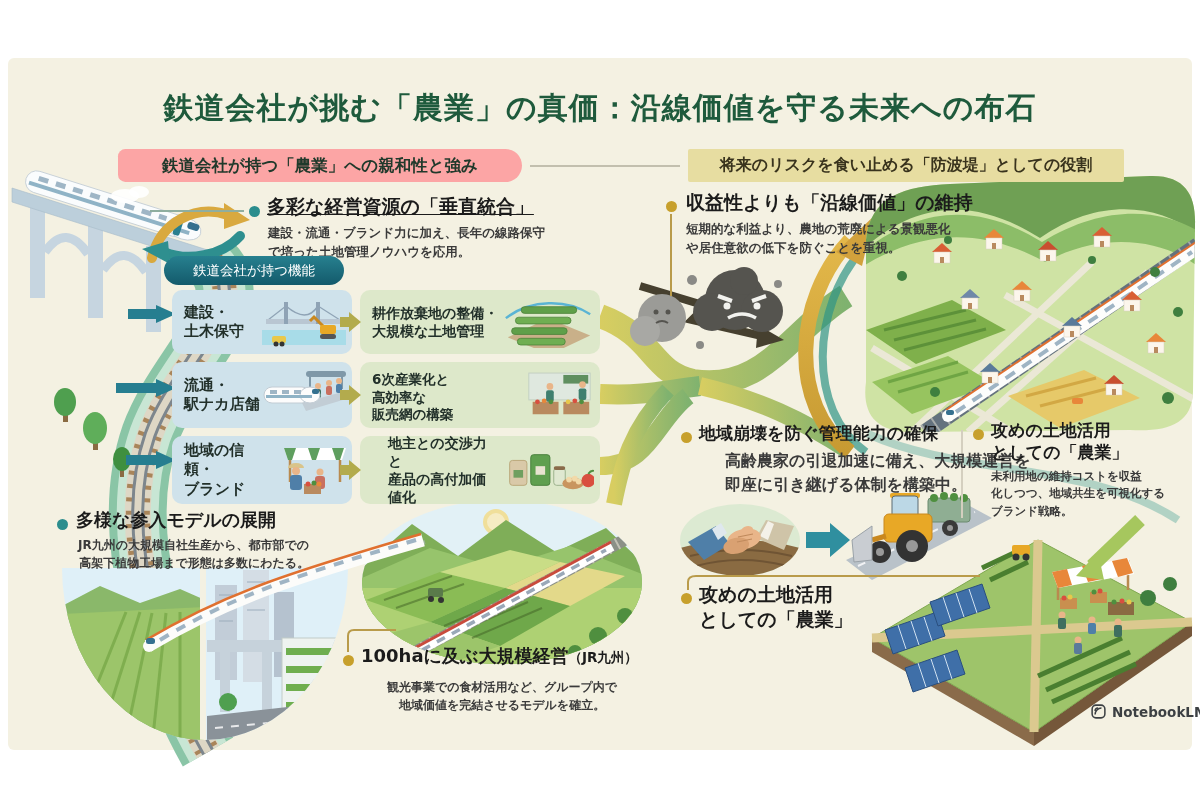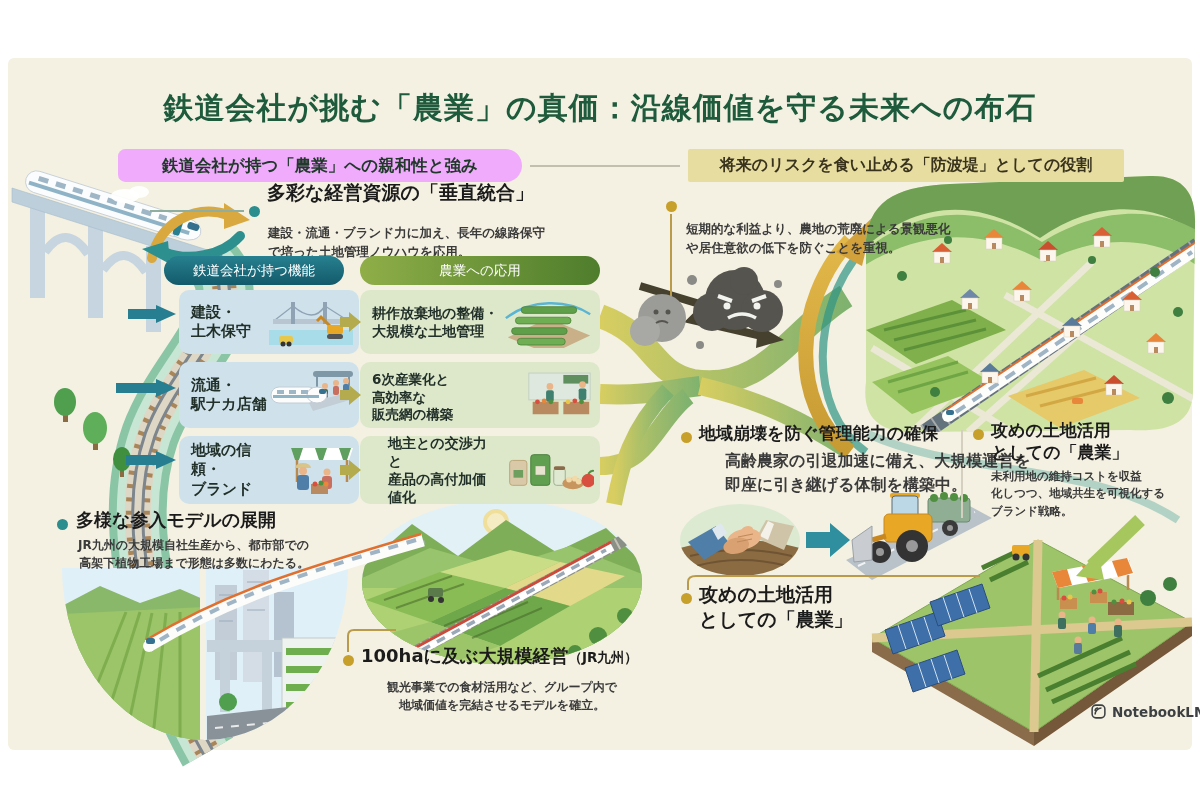--- a/index.html
+++ b/index.html
@@ -3,33 +3,33 @@
 <meta charset="utf-8">
 <style>
   * { margin:0; padding:0; box-sizing:border-box; }
   body { width:1200px; height:800px; font-family:"DejaVu Sans","Liberation Sans",sans-serif; background:#fff; }
   .page { position:relative; width:1200px; height:800px; background:#fff; overflow:hidden; }
   .cream { position:absolute; left:8px; top:58px; width:1184px; height:692px; background:#f4f1e2; border-radius:6px; }
   .art { position:absolute; left:0; top:0; width:1200px; height:800px; pointer-events:none; z-index:1; }
   .txt { position:absolute; z-index:2; }
   .title { left:0; top:88px; width:1200px; text-align:center; font-size:30px; font-weight:700; color:#1e5a3c; letter-spacing:1px; }
   .pill { height:33px; display:flex; align-items:center; justify-content:center; font-weight:700; }
-  .pill-left { left:118px; top:149px; width:404px; background:#f0abfc; border-radius:8px 18px 18px 8px; font-size:16.5px; color:#20392b; }
+  .pill-left { left:118px; top:149px; width:404px; background:#fca5a5; border-radius:8px 18px 18px 8px; font-size:16.5px; color:#20392b; }
   .pill-right { left:688px; top:149px; width:436px; background:#e7dda1; border-radius:2px; font-size:16px; color:#39331d; }
   .hline { position:absolute; z-index:2; background:#c2bfae; height:2px; }
   .dot { position:absolute; z-index:3; width:11px; height:11px; border-radius:50%; }
   .dot-teal { background:#2b8d8d; }
   .dot-gold { background:#c7a02c; }
   .pt-title { position:absolute; z-index:3; font-weight:700; color:#1b1b1b; white-space:pre-line; line-height:1.3; }
   .pt-desc  { position:absolute; z-index:3; font-weight:600; color:#3a3a3a; white-space:pre-line; line-height:1.5; }
   .th { position:absolute; z-index:3; display:flex; align-items:center; justify-content:center; color:#fff; font-weight:400; font-size:13.5px; border-radius:15px; }
   .th-func { left:164px; top:256px; width:180px; height:29px; background:linear-gradient(180deg,#27808f,#135a6b); }
   .th-app  { left:360px; top:256px; width:240px; height:29px; background:linear-gradient(90deg,#8fae48,#4e7d2c); }
   .cell { position:absolute; z-index:3; border-radius:10px; display:flex; align-items:center; padding:4px 6px 4px 12px; gap:2px; }
-  .cell-func { left:179px; width:180px; background:#cfe2eb; }
+  .cell-func { left:172px; width:180px; background:#cfe2eb; }
   .cell-app  { left:360px; width:240px; background:#dde8ca; }
   .cell-label { font-weight:700; color:#22302a; white-space:pre-line; line-height:1.3; flex:1; }
   .cell-art { flex:0 0 auto; }
   .row-arrow { position:absolute; z-index:3; }
   .footer { position:absolute; z-index:3; left:1090px; top:703px; display:flex; align-items:center; gap:5px; color:#3c4043; font-size:13.5px; font-weight:700; }
   .vsep { position:absolute; z-index:2; width:2px; background:#d4cfbf; }
 </style>
 </head>
 <body>
 
@@ -449,26 +449,25 @@
     </g>
   </svg>
 
   <div class="txt title">鉄道会社が挑む「農業」の真価：沿線価値を守る未来への布石</div>
 
   <div class="txt pill pill-left">鉄道会社が持つ「農業」への親和性と強み</div>
   <div class="hline" style="left:530px;top:165px;width:150px;"></div>
   <div class="txt pill pill-right">将来のリスクを食い止める「防波堤」としての役割</div>
 
   <span class="dot dot-teal" style="left:249px;top:206px;"></span>
-  <div class="pt-title" style="left:267px;top:180px;font-size:19px;">多彩な経営資源の「垂直統合」</div>
+  <div class="pt-title" style="left:267px;top:194px;font-size:19px;text-decoration:underline;">多彩な経営資源の「垂直統合」</div>
   <div class="pt-desc" style="left:268px;top:224px;font-size:12.5px;">建設・流通・ブランド力に加え、長年の線路保守
 で培った土地管理ノウハウを応用。</div>
 
   <div class="th th-func">鉄道会社が持つ機能</div>
-  <div class="th th-app">農業への応用</div>
 
   <div class="cell cell-func" style="top:290px;height:64px;">
     <span class="cell-label" style="font-size:15px;">建設・
 土木保守</span>
     <svg class="cell-art" width="84" height="50" viewBox="0 0 84 50">
       <rect x="0" y="33" width="84" height="15" fill="#a8dce8"></rect>
       <line x1="6" y1="23" x2="24" y2="9" stroke="#8fa3b5" stroke-width="1.2"></line>
         <line x1="56" y1="9" x2="78" y2="23" stroke="#8fa3b5" stroke-width="1.2"></line>
       <path d="M 24,9 C 38,21 48,21 56,9" stroke="#8fa3b5" stroke-width="1.5" fill="none"></path>
       <rect x="4" y="22" width="76" height="5" fill="#b9c6d2"></rect>
@@ -592,20 +591,21 @@
   <div class="pt-title" style="left:76px;top:508px;font-size:18px;">多様な参入モデルの展開</div>
   <div class="pt-desc" style="left:78px;top:536px;font-size:12px;text-align:right;">JR九州の大規模自社生産から、都市部での
 高架下植物工場まで形態は多数にわたる。</div>
 
   <span class="dot dot-gold" style="left:343px;top:655px;"></span>
   <div class="pt-title" style="left:361px;top:644px;font-size:18px;"><span>100haに及ぶ大規模経営</span><span style="font-size:13.5px;">（JR九州）</span></div>
   <div class="pt-desc" style="left:352px;top:678px;width:300px;font-size:12px;text-align:center;">観光事業での食材活用など、グループ内で
 地域価値を完結させるモデルを確立。</div>
 
   <span class="dot dot-gold" style="left:666px;top:201px;"></span>
+  <div class="pt-title" style="left:686px;top:190px;font-size:19px;">収益性よりも「沿線価値」の維持</div>
   <div class="pt-desc" style="left:686px;top:220px;font-size:12.5px;">短期的な利益より、農地の荒廃による景観悪化
 や居住意欲の低下を防ぐことを重視。</div>
 
   <span class="dot dot-gold" style="left:681px;top:432px;"></span>
   <div class="pt-title" style="left:699px;top:422px;font-size:17px;">地域崩壊を防ぐ管理能力の確保</div>
   <div class="pt-desc" style="left:699px;top:449px;font-size:16px;margin-left:26px;">高齢農家の引退加速に備え、大規模運営を
 即座に引き継げる体制を構築中。</div>
 
   <div class="vsep" style="left:961px;top:430px;height:88px;"></div>
 

